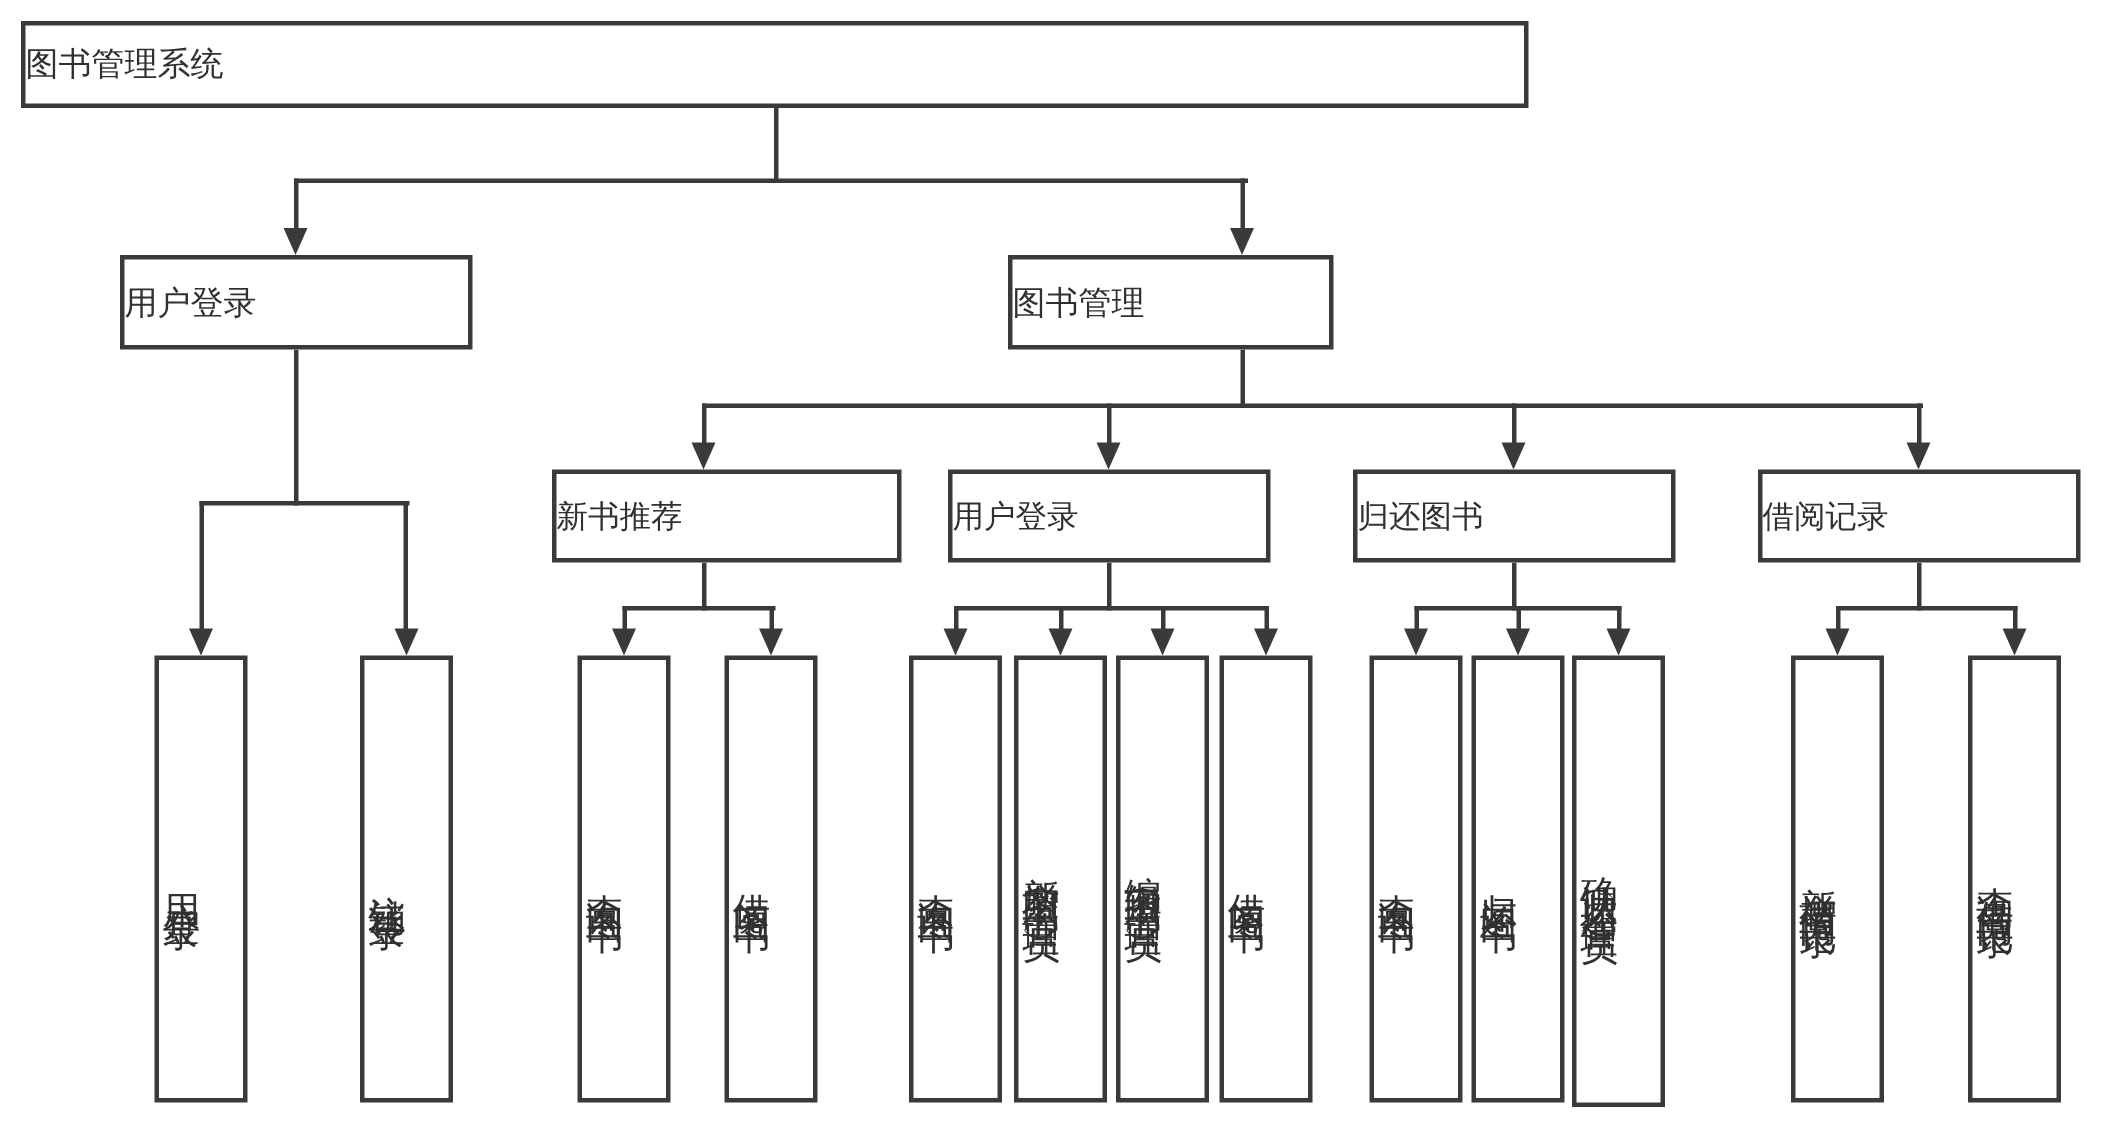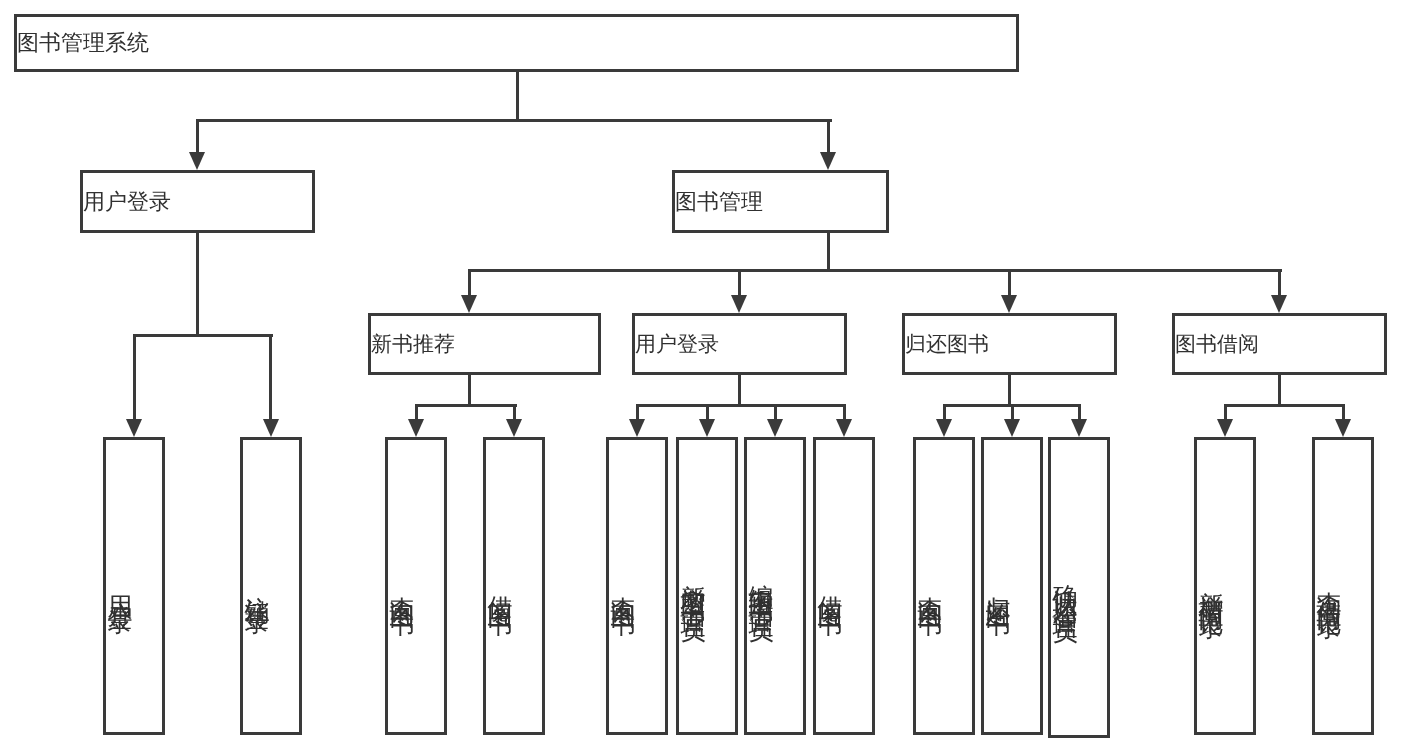--- a/index.html
+++ b/index.html
@@ -135,21 +135,21 @@
   <div class="box hbox-l3" style="left:368px;top:313px;width:233px;height:62px">
     <span>新书推荐</span>
   </div>
   <div class="box hbox-l3" style="left:632px;top:313px;width:215px;height:62px">
     <span>用户登录</span>
   </div>
   <div class="box hbox-l3" style="left:902px;top:313px;width:215px;height:62px">
     <span>归还图书</span>
   </div>
   <div class="box hbox-l3" style="left:1172px;top:313px;width:215px;height:62px">
-    <span>图书借阅</span>
+    <span>借阅记录</span>
   </div>
 
   <div class="box vbox" style="left:103px;top:437px;width:62px;height:298px">
     <span class="vtext">用户登录</span>
   </div>
   <div class="box vbox" style="left:240px;top:437px;width:62px;height:298px">
     <span class="vtext">注销登录</span>
   </div>
 
   <div class="box vbox" style="left:385px;top:437px;width:62px;height:298px">

